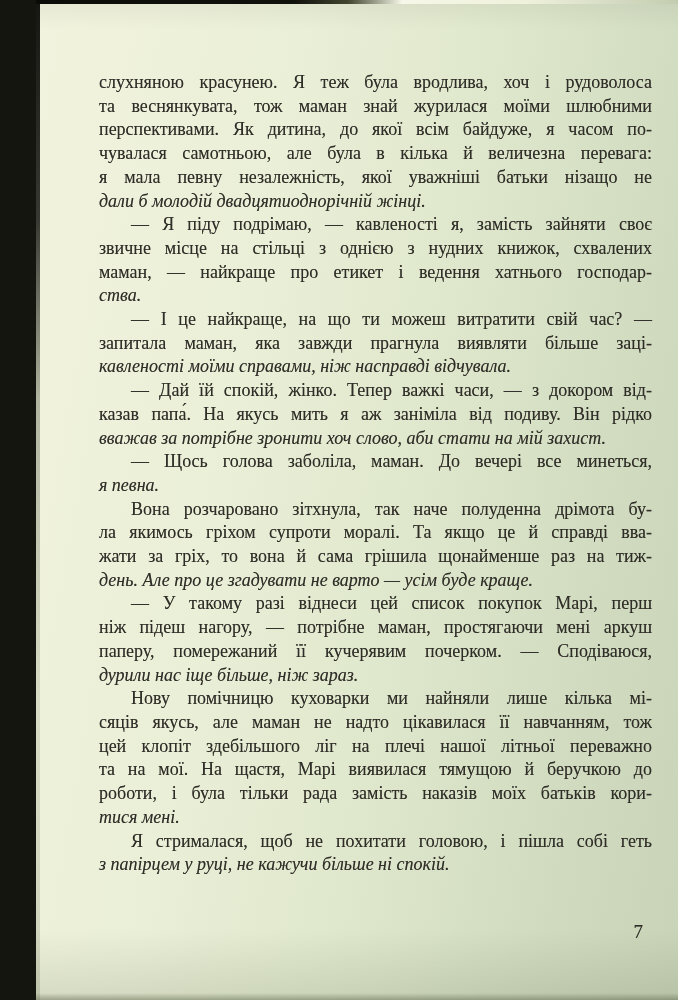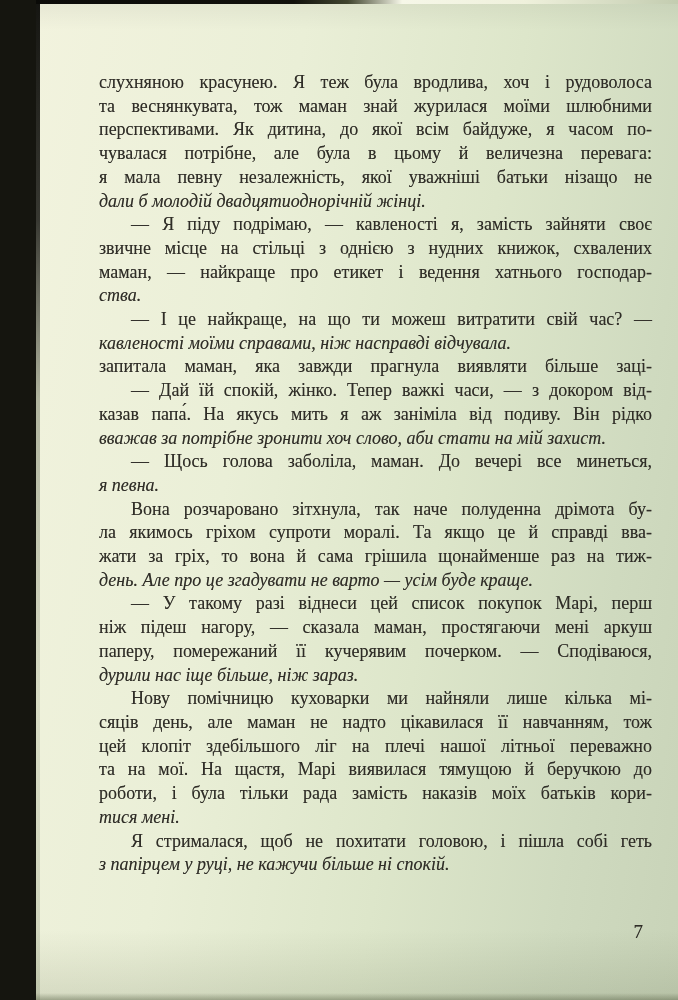--- a/index.html
+++ b/index.html
@@ -97,59 +97,59 @@
 <div class="book-page">
   <div class="edge-top"></div>
   <div class="edge-left"></div>
   <div class="edge-bottom"></div>
 
   <div class="text-block">
       <div class="paragraph">
         <div class="line">слухняною красунею. Я теж була вродлива, хоч і рудоволоса</div>
         <div class="line">та веснянкувата, тож маман знай журилася моїми шлюбними</div>
         <div class="line">перспективами. Як дитина, до якої всім байдуже, я часом по-</div>
-        <div class="line">чувалася потрібне, але була в цьому й величезна перевага:</div>
+        <div class="line">чувалася самотньою, але була в кілька й величезна перевага:</div>
         <div class="line">я мала певну незалежність, якої уважніші батьки нізащо не</div>
         <div class="line last">дали б молодій двадцятиоднорічній жінці.</div>
       </div>
       <div class="paragraph">
         <div class="line indent">— Я піду подрімаю, — кавленості я, замість зайняти своє</div>
         <div class="line">звичне місце на стільці з однією з нудних книжок, схвалених</div>
         <div class="line">маман, — найкраще про етикет і ведення хатнього господар-</div>
         <div class="line last">ства.</div>
       </div>
       <div class="paragraph">
         <div class="line indent">— І це найкраще, на що ти можеш витратити свій час? —</div>
+        <div class="line">запитала маман, яка завжди прагнула виявляти більше заці-</div>
         <div class="line last">кавленості моїми справами, ніж насправді відчувала.</div>
-        <div class="line">запитала маман, яка завжди прагнула виявляти більше заці-</div>
       </div>
       <div class="paragraph">
         <div class="line indent">— Дай їй спокій, жінко. Тепер важкі часи, — з докором від-</div>
         <div class="line">казав папа́. На якусь мить я аж заніміла від подиву. Він рідко</div>
         <div class="line last">вважав за потрібне зронити хоч слово, аби стати на мій захист.</div>
       </div>
       <div class="paragraph">
         <div class="line indent">— Щось голова заболіла, маман. До вечері все минеться,</div>
         <div class="line last">я певна.</div>
       </div>
       <div class="paragraph">
         <div class="line indent">Вона розчаровано зітхнула, так наче полуденна дрімота бу-</div>
         <div class="line">ла якимось гріхом супроти моралі. Та якщо це й справді вва-</div>
         <div class="line">жати за гріх, то вона й сама грішила щонайменше раз на тиж-</div>
         <div class="line last">день. Але про це згадувати не варто — усім буде краще.</div>
       </div>
       <div class="paragraph">
         <div class="line indent">— У такому разі віднеси цей список покупок Марі, перш</div>
-        <div class="line">ніж підеш нагору, — сказала маман, простягаючи мені аркуш</div>
+        <div class="line">ніж підеш нагору, — потрібне маман, простягаючи мені аркуш</div>
         <div class="line">паперу, помережаний її кучерявим почерком. — Сподіваюся,</div>
         <div class="line last">дурили нас іще більше, ніж зараз.</div>
       </div>
       <div class="paragraph">
         <div class="line indent">Нову помічницю куховарки ми найняли лише кілька мі-</div>
-        <div class="line">сяців день, але маман не надто цікавилася її навчанням, тож</div>
+        <div class="line">сяців якусь, але маман не надто цікавилася її навчанням, тож</div>
         <div class="line">цей клопіт здебільшого ліг на плечі нашої літньої переважно</div>
         <div class="line">та на мої. На щастя, Марі виявилася тямущою й беручкою до</div>
         <div class="line">роботи, і була тільки рада замість наказів моїх батьків кори-</div>
         <div class="line last">тися мені.</div>
       </div>
       <div class="paragraph">
         <div class="line indent">Я стрималася, щоб не похитати головою, і пішла собі геть</div>
         <div class="line last">з папірцем у руці, не кажучи більше ні спокій.</div>
       </div>
     </div>

